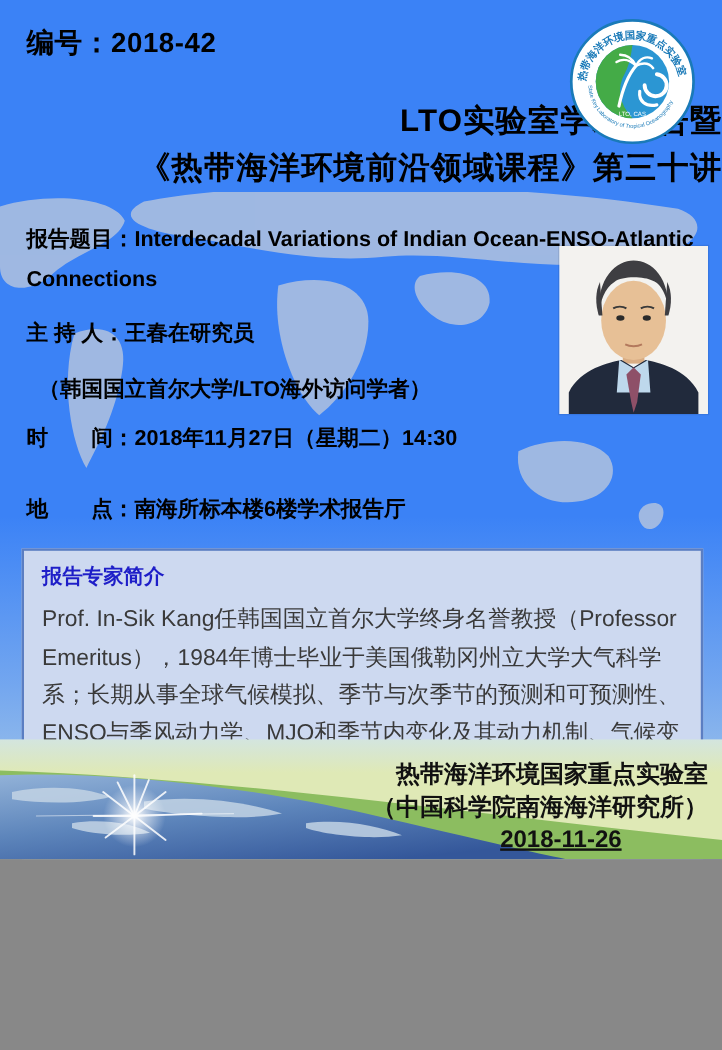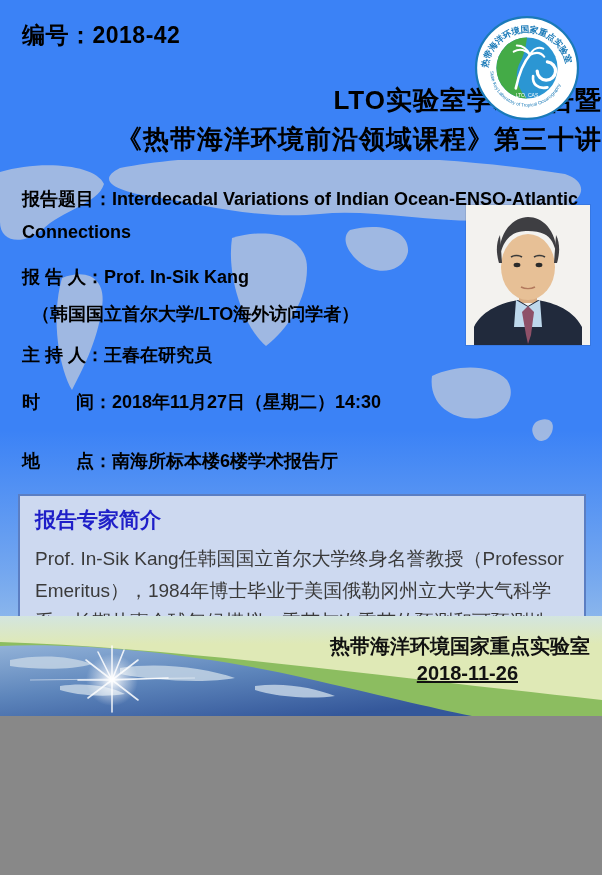--- a/index.html
+++ b/index.html
@@ -31,21 +31,21 @@
   .row-host    { margin-bottom:14px; }
   .row-time    { margin-bottom:26px; }
   .row-place   { margin-bottom:0; }
 
   .photo { position:absolute; top:46px; right:12px; width:124px; height:140px;
     box-shadow:0 0 0 1px rgba(0,0,0,.08); }
 
   .bio-box { position:relative; z-index:1; margin:16px 16px 0 18px;
     border:2px solid #5b7ec2; background:#cdd9f0; padding:10px 15px 14px 15px;
     min-height:296px; }
-  .bio-heading { color:#1e1ec8; font-size:21px; font-weight:bold; margin-bottom:9px; }
+  .bio-heading { color:#1e1ec8; font-size:17px; font-weight:bold; margin-bottom:9px; }
   .bio-body { font-size:19px; line-height:1.66; color:#3a3a3a; text-align:left; }
 
   .footer { position:absolute; left:0; bottom:0; width:602px; height:100px; z-index:1; }
   .footer svg { position:absolute; left:0; top:0; }
   .footer-text { position:absolute; top:17px; right:12px; text-align:right;
     font-size:20px; font-weight:bold; line-height:27px; color:#111; z-index:2; }
   .footer-date { margin-right:72px;text-decoration:underline; }
 </style>
 </head>
 <body>
@@ -119,28 +119,25 @@
       <ellipse cx="51" cy="60" rx="3.4" ry="2.2" fill="#2b2b2b"></ellipse>
       <ellipse cx="73" cy="60" rx="3.4" ry="2.2" fill="#2b2b2b"></ellipse>
       <path d="M45,52 C48,50 53,50 56,52" stroke="#3a3a3a" stroke-width="1.6" fill="none"></path>
       <path d="M68,52 C71,50 76,50 79,52" stroke="#3a3a3a" stroke-width="1.6" fill="none"></path>
       <path d="M55,82 C59,84 65,84 69,82" stroke="#b3795d" stroke-width="1.6" fill="none"></path>
     </svg>
 
     <div class="info-row row-topic">
       <span>报告题目：</span><span>Interdecadal Variations of Indian Ocean-ENSO-Atlantic Connections</span>
     </div>
-    <div class="info-row row-speaker">
-      <span>报 告 人：</span><span>Prof. In-Sik Kang</span>
+    <div class="info-row row-host">
+      <span>主 持 人：</span><span>王春在研究员</span>
     </div>
     <div class="info-row row-affil">
       <span>（韩国国立首尔大学/LTO海外访问学者）</span>
-    </div>
-    <div class="info-row row-host">
-      <span>主 持 人：</span><span>王春在研究员</span>
     </div>
     <div class="info-row row-time">
       <span>时　　间：</span><span>2018年11月27日（星期二）14:30</span>
     </div>
     <div class="info-row row-place">
       <span>地　　点：</span><span>南海所标本楼6楼学术报告厅</span>
     </div>
   </div>
 
   <div class="bio-box">
@@ -188,17 +185,18 @@
           <line x1="112" y1="64" x2="138" y2="84"></line>
           <line x1="112" y1="64" x2="88" y2="82"></line>
           <line x1="112" y1="64" x2="124" y2="34"></line>
           <line x1="112" y1="64" x2="98" y2="36"></line>
         </g>
         <line x1="30" y1="64" x2="195" y2="62" stroke="#ffffff" stroke-width="1" opacity="0.5"></line>
       </g>
     </svg>
     <div class="footer-text">
       <div>热带海洋环境国家重点实验室</div>
+      <div>（中国科学院南海海洋研究所）</div>
       <div class="footer-date">2018-11-26</div>
     </div>
   </div>
 
 </div>
 
 </body></html>

